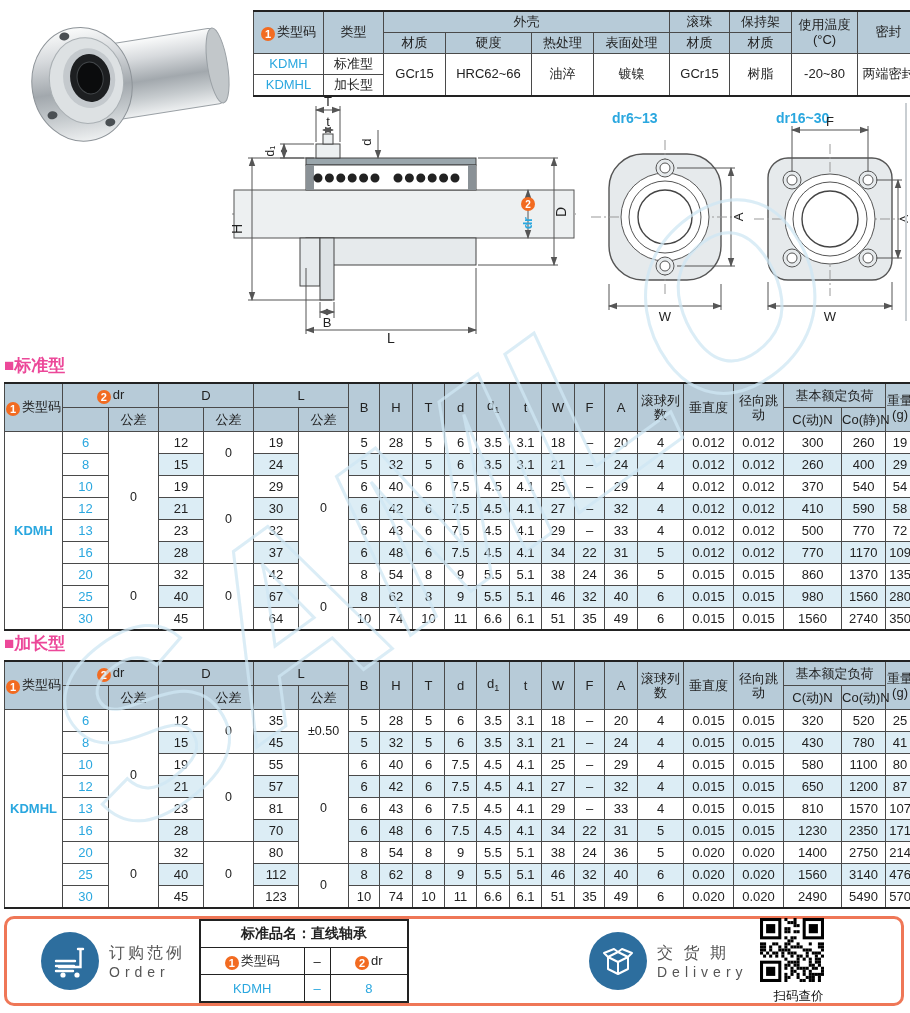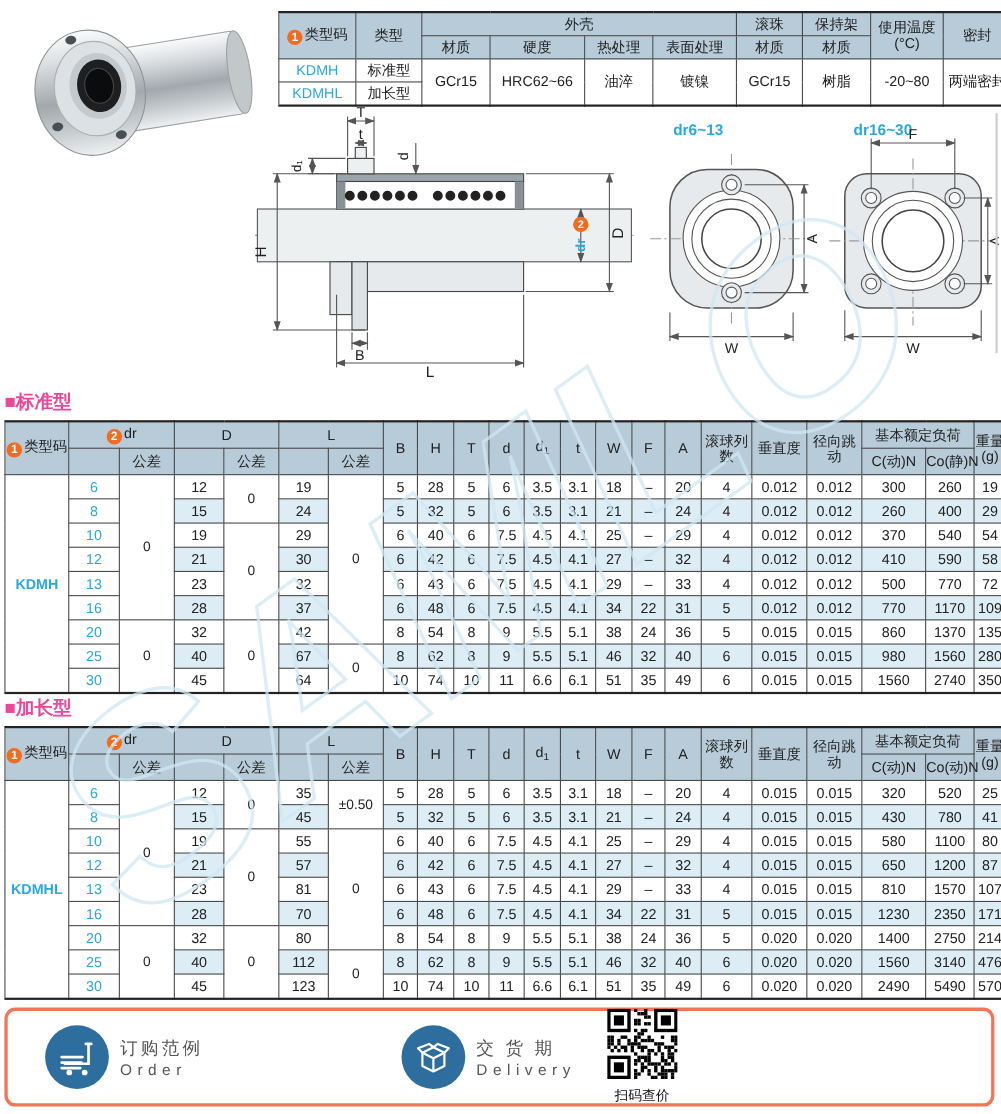--- a/index.html
+++ b/index.html
@@ -36,21 +36,21 @@
         display:flex;align-items:center;justify-content:center;}
   .ftxt{margin-left:10px;color:#555;}
   .ftxt .cn{font-size:16px;letter-spacing:3px;}
   .ftxt .en{font-size:14px;letter-spacing:5px;}
   .order-table{margin-left:14px;border:2px solid #222;}
   .order-table th,.order-table td{border:1px solid #222;text-align:center;font-size:13px;
         padding:1px 6px;height:24px;}
   .order-table th{font-weight:bold;font-size:14px;}
   .stock-pill{margin-left:22px;background:#ffe87f;border:2px solid #222;border-radius:12px;
         font-size:20px;font-weight:bold;padding:6px 18px;letter-spacing:2px;}
-  .qr-wrap{margin-left:28px;text-align:center;}
+  .qr-wrap{margin-left:12px;text-align:right;}
   .qr-caption{font-size:12.5px;margin-top:2px;color:#111;}
   .vline{position:absolute;left:905px;top:103px;width:2px;height:218px;background:#c9ced2;}
   .wm{position:absolute;left:0;top:0;width:910px;height:1013px;pointer-events:none;z-index:9;}
 </style>
 </head>
 <body>
 
 <div class="page">
 
   <svg style="position:absolute;left:6px;top:12px" width="232" height="132" viewBox="0 0 232 132">
@@ -763,20 +763,42 @@
           <path d="M28 8 h5 M30.5 8 V26 H9"></path>
         </g>
         <circle cx="13" cy="34" r="2.6" fill="#fff"></circle>
         <circle cx="27" cy="34" r="2.6" fill="#fff"></circle>
       </svg>
     </div>
     <div class="ftxt">
       <div class="cn">订购范例</div>
       <div class="en">Order</div>
     </div>
+    <table class="order-table">
+      <colgroup>
+          <col style="width:104px">
+          <col style="width:26px">
+          <col style="width:78px">
+        </colgroup>
+      <tbody>
+          <tr>
+            <th colspan="3">标准品名：直线轴承</th>
+          </tr>
+      <tr>
+        <td><span class="mark">1</span><span>类型码</span></td>
+        <td>–</td>
+        <td><span class="mark">2</span><span>dr</span></td>
+      </tr>
+      <tr>
+        <td class="blue">KDMH</td>
+        <td class="blue">–</td>
+        <td class="blue">8</td>
+      </tr>
+    </tbody>
+      </table>
     <div class="icon-circle" style="margin-left:180px">
       <svg width="40" height="40" viewBox="0 0 40 40">
         <g stroke="#fff" stroke-width="2" fill="none" stroke-linejoin="round">
           <path d="M10 16 L20 11 L30 16 L30 28 L20 33 L10 28 Z"></path>
           <path d="M10 16 L20 21 L30 16 M20 21 V33"></path>
           <path d="M10 16 L6 12 L16 8 L20 11 M30 16 L34 12 L24 8 L20 11"></path>
         </g>
       </svg>
     </div>
     <div class="ftxt">

